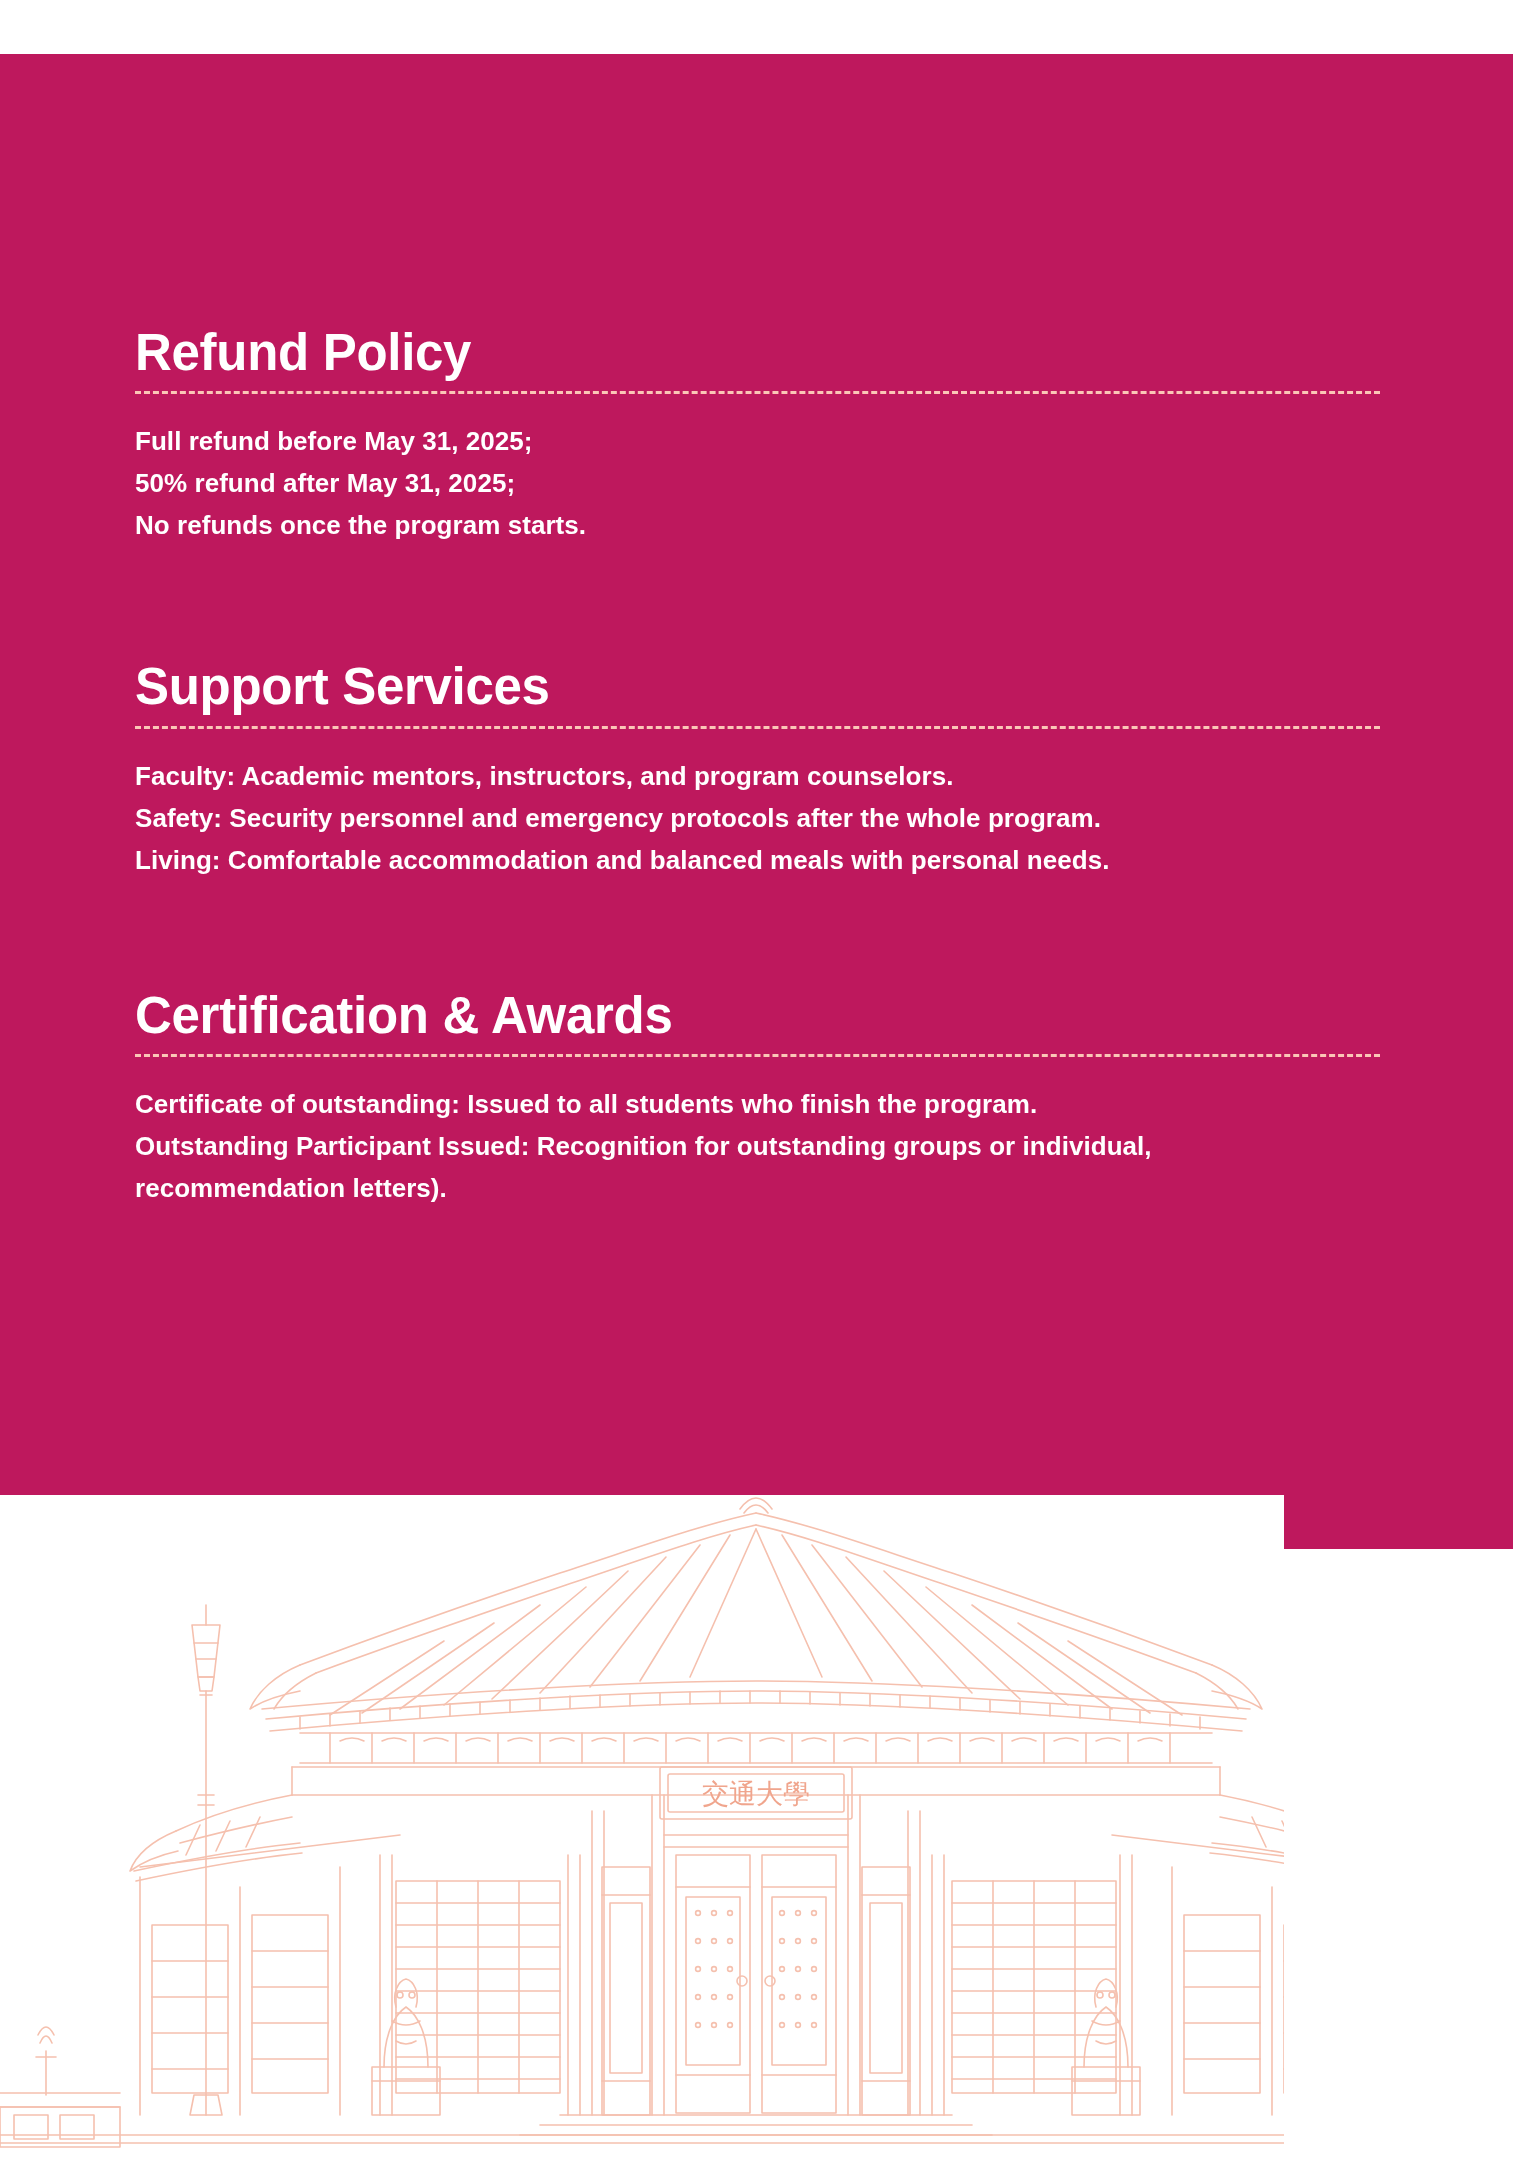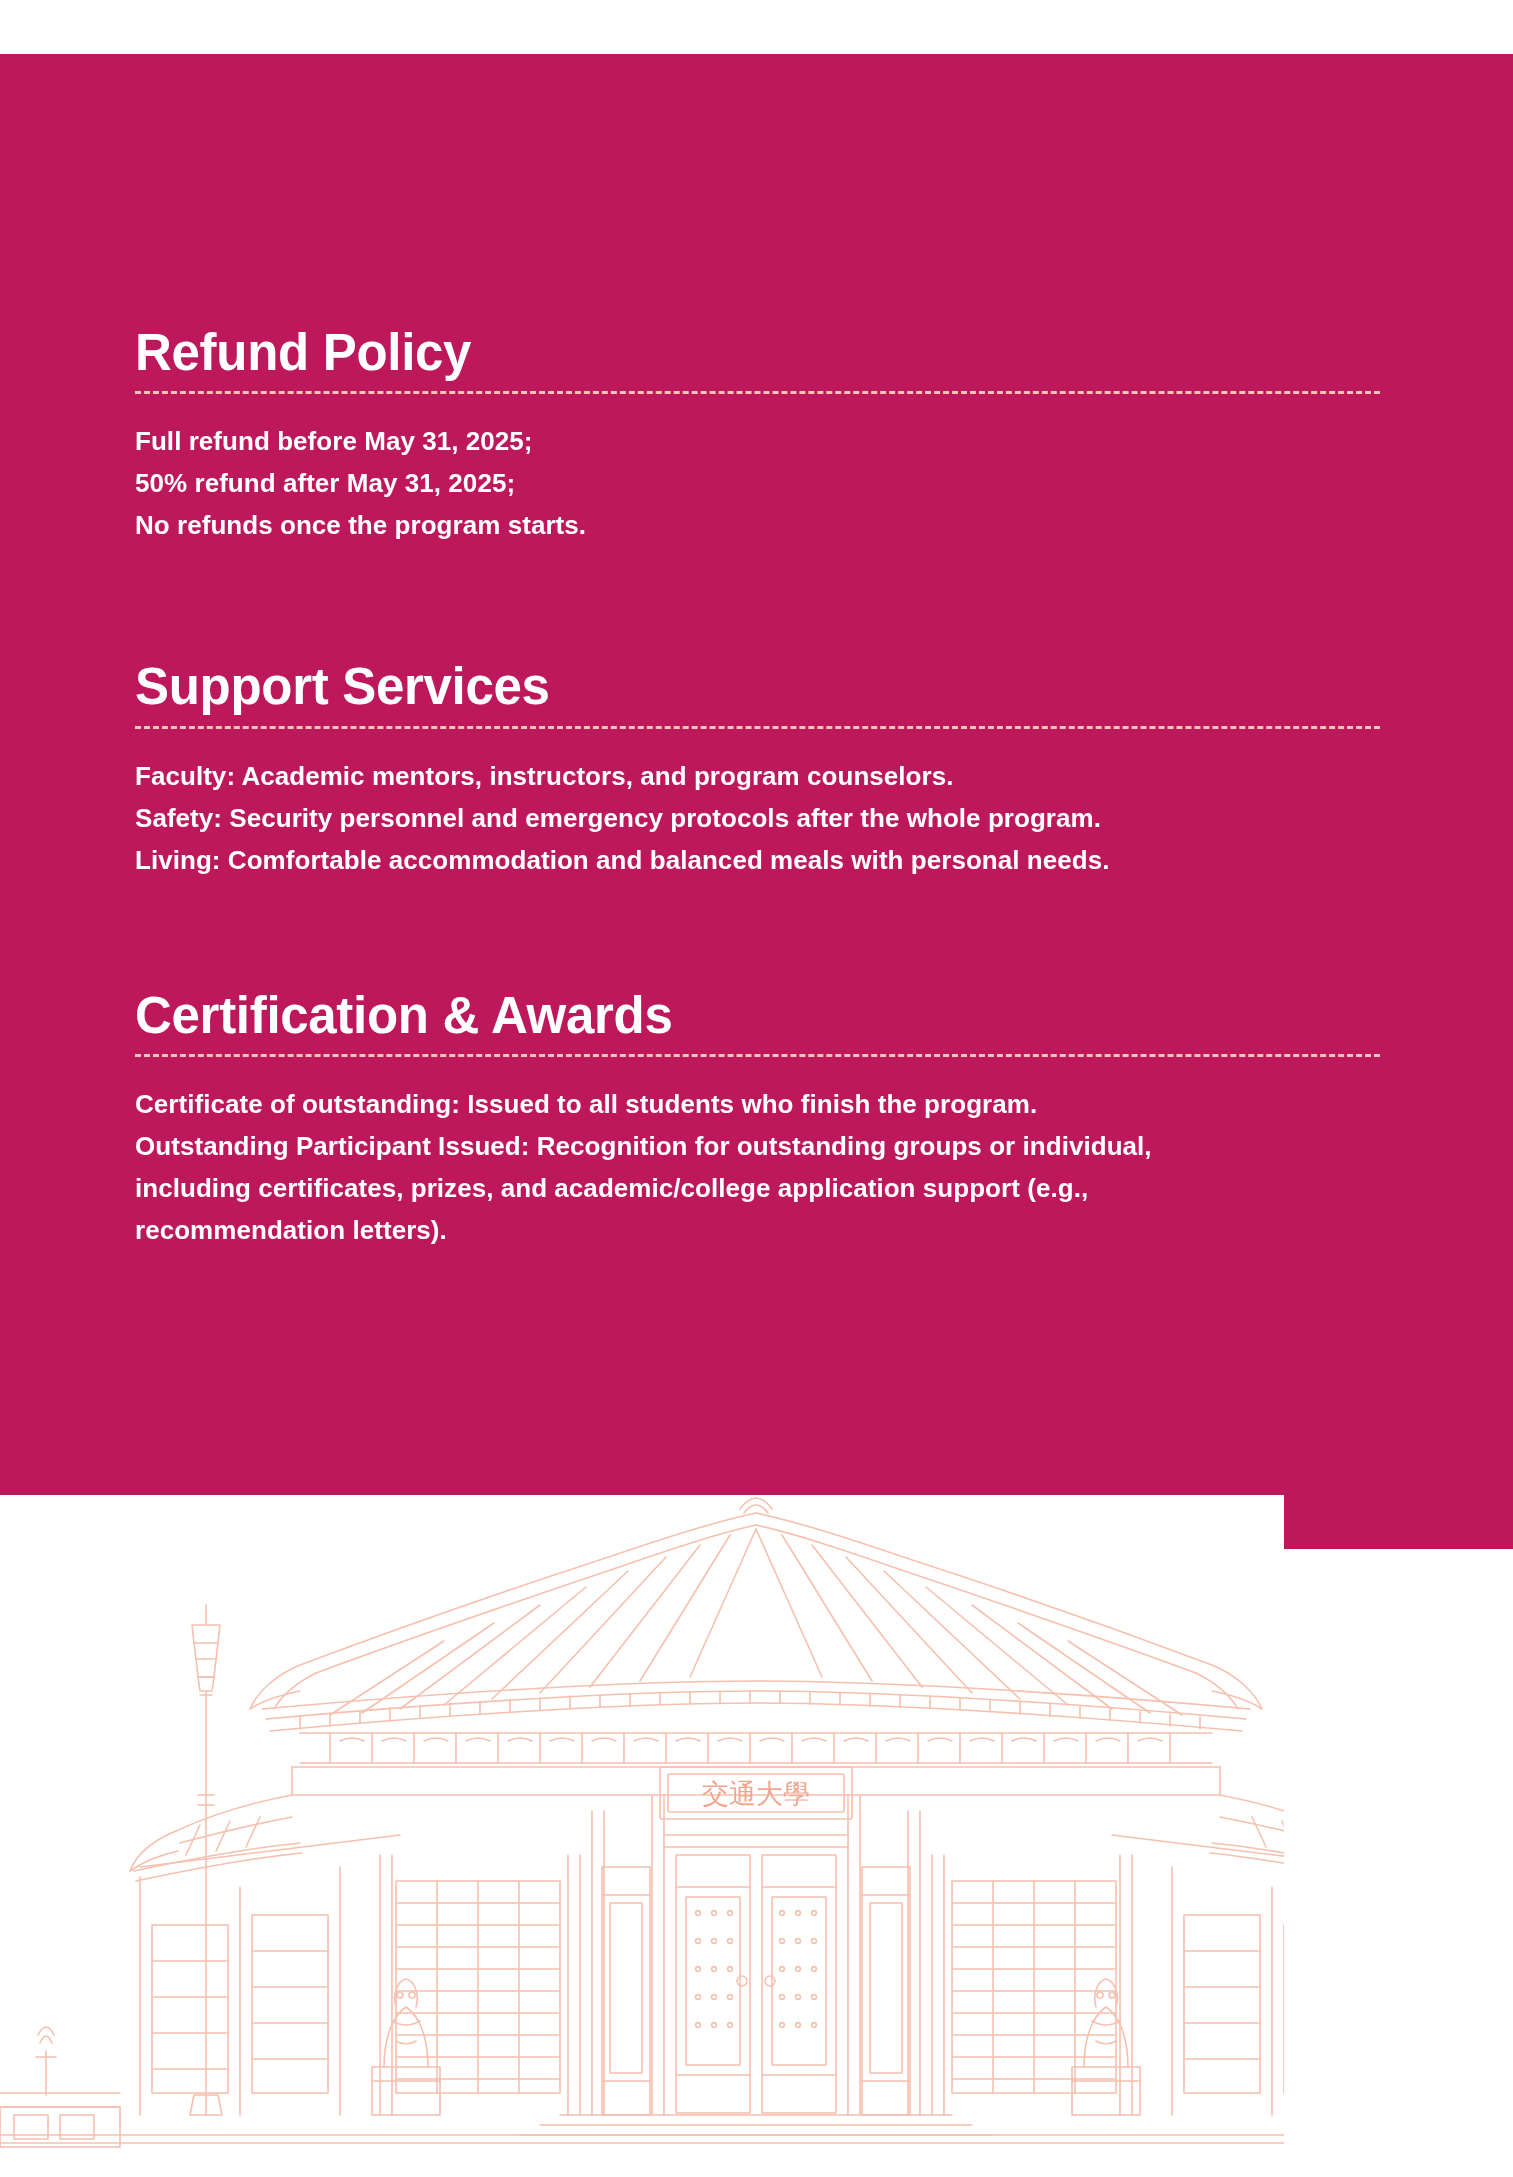--- a/index.html
+++ b/index.html
@@ -111,21 +111,20 @@
       </div>
 
       <div class="gap-2"></div>
 
       <div class="section">
         <div class="section-title">Certification &amp; Awards</div>
         <div class="divider"></div>
         <div class="section-body">
           <div>Certificate of outstanding: Issued to all students who finish the program.</div>
           <div>Outstanding Participant Issued: Recognition for outstanding groups or individual,</div>
-          <div>including certificates, prizes, and academic/college application support (e.g.,</div>
           <div>recommendation letters).</div>
         </div>
       </div>
 
     </div>
   </div>
 
   <div id="illustration">
     <svg width="1513" height="682" viewBox="0 0 1513 682" fill="none" stroke="#f5c0ae" stroke-width="1.6" stroke-linejoin="round" stroke-linecap="round">
 

